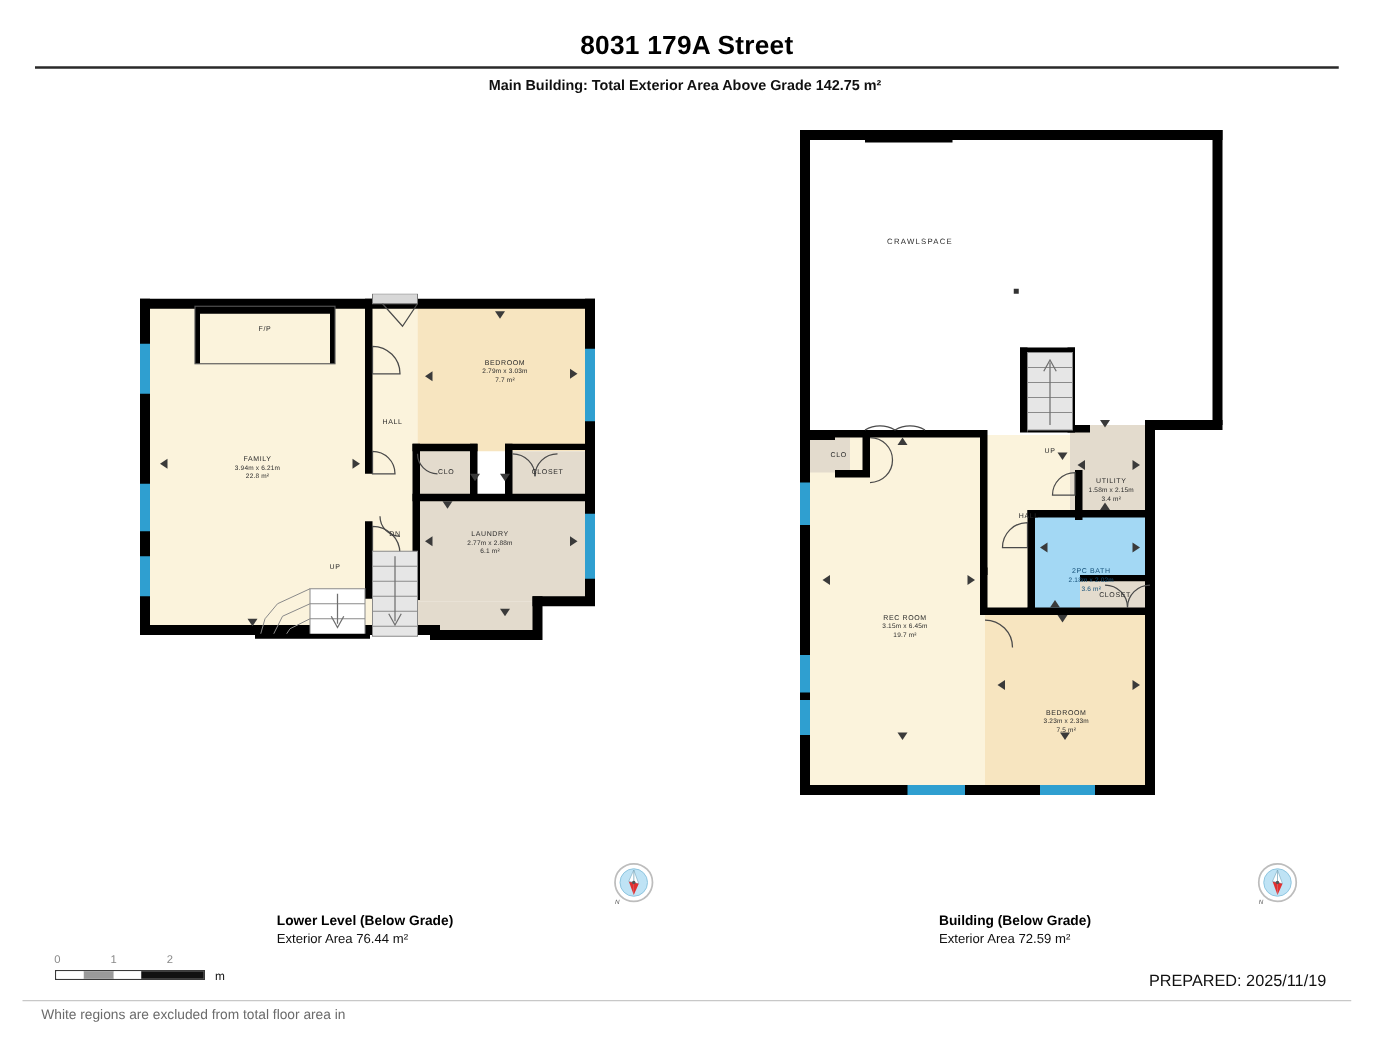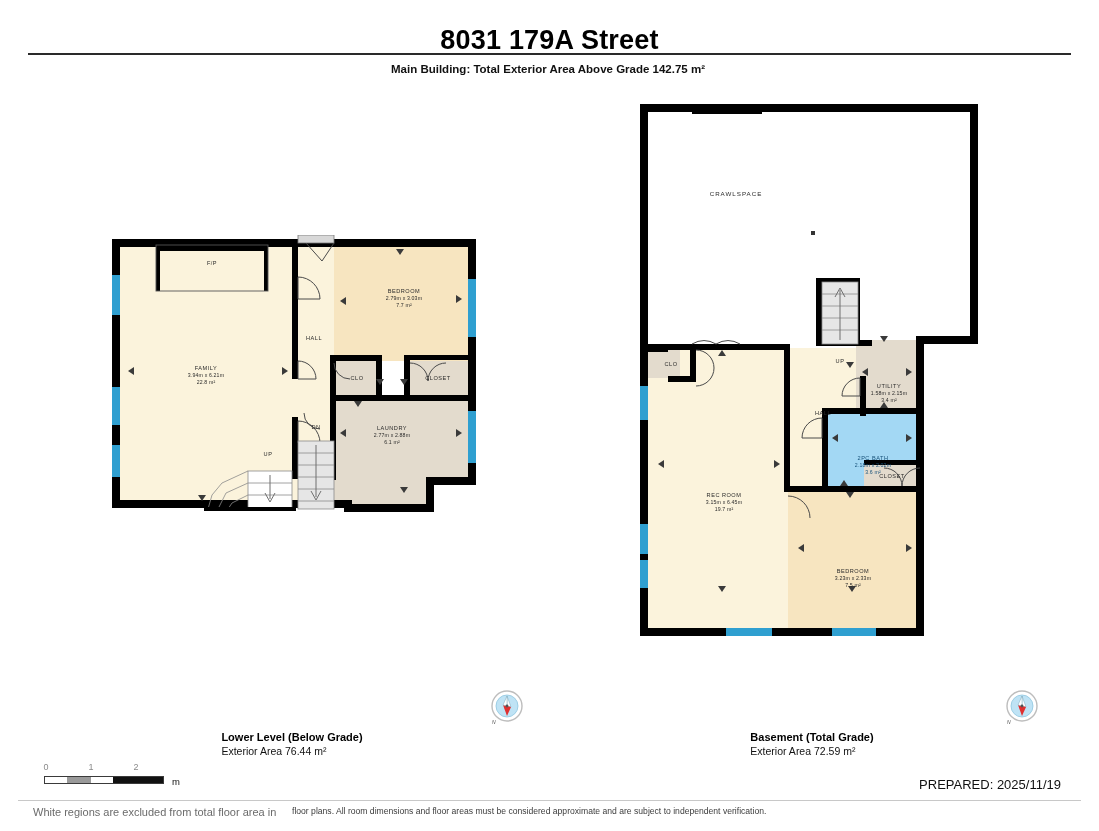--- a/index.html
+++ b/index.html
@@ -14,21 +14,21 @@
     font-family: "Liberation Sans", sans-serif;
     color: #1a1a1a;
     overflow: hidden;
   }
   #sheet { position: absolute; inset: 0; }
 
   
   .title {
     position: absolute; left: 0; top: 25px; width: 1099px;
     text-align: center;
-    font-size: 27px; font-weight: bold; letter-spacing: .2px;
+    font-size: 21px; font-weight: bold; letter-spacing: .2px;
     color: #000;
   }
   .rule-top {
     position: absolute; left: 28px; top: 53px; width: 1043px; height: 2px;
     background: #2a2a2a;
   }
   .subtitle {
     position: absolute; left: 0; top: 63px; width: 1096px;
     text-align: center; font-size: 11.5px; font-weight: bold; color: #111;
   }
@@ -415,21 +415,21 @@
       <circle cx="17" cy="17" r="1.4" fill="#555"></circle>
     </svg>
     <span class="n">N</span>
   </div>
 
   <div class="caption" style="left:292px; top:731px;">
     <div class="c1">Lower Level (Below Grade)</div>
     <div class="c2">Exterior Area 76.44 m²</div>
   </div>
   <div class="caption" style="left:812px; top:731px;">
-    <div class="c1">Basement (Total Grade)</div>
+    <div class="c1">Building (Below Grade)</div>
     <div class="c2">Exterior Area 72.59 m²</div>
   </div>
 
   <div class="scalebar">
     <div class="ticks">
       <span style="left:2px;">0</span>
       <span style="left:47px;">1</span>
       <span style="left:92px;">2</span>
     </div>
     <div class="bar">
@@ -437,15 +437,14 @@
       <i style="left:22px; width:24px; background:#9a9a9a;"></i>
       <i style="left:46px; width:22px; background:#ffffff;"></i>
       <i style="left:68px; width:50px; background:#111111;"></i>
     </div>
     <div class="unit">m</div>
   </div>
 
   <div class="prepared">PREPARED: 2025/11/19</div>
   <div class="rule-bottom"></div>
   <div class="disclaimer-l">White regions are excluded from total floor area in</div>
-  <div class="disclaimer-r">floor plans. All room dimensions and floor areas must be considered approximate and are subject to independent verification.</div>
 
 </div>
 
 </body></html>

